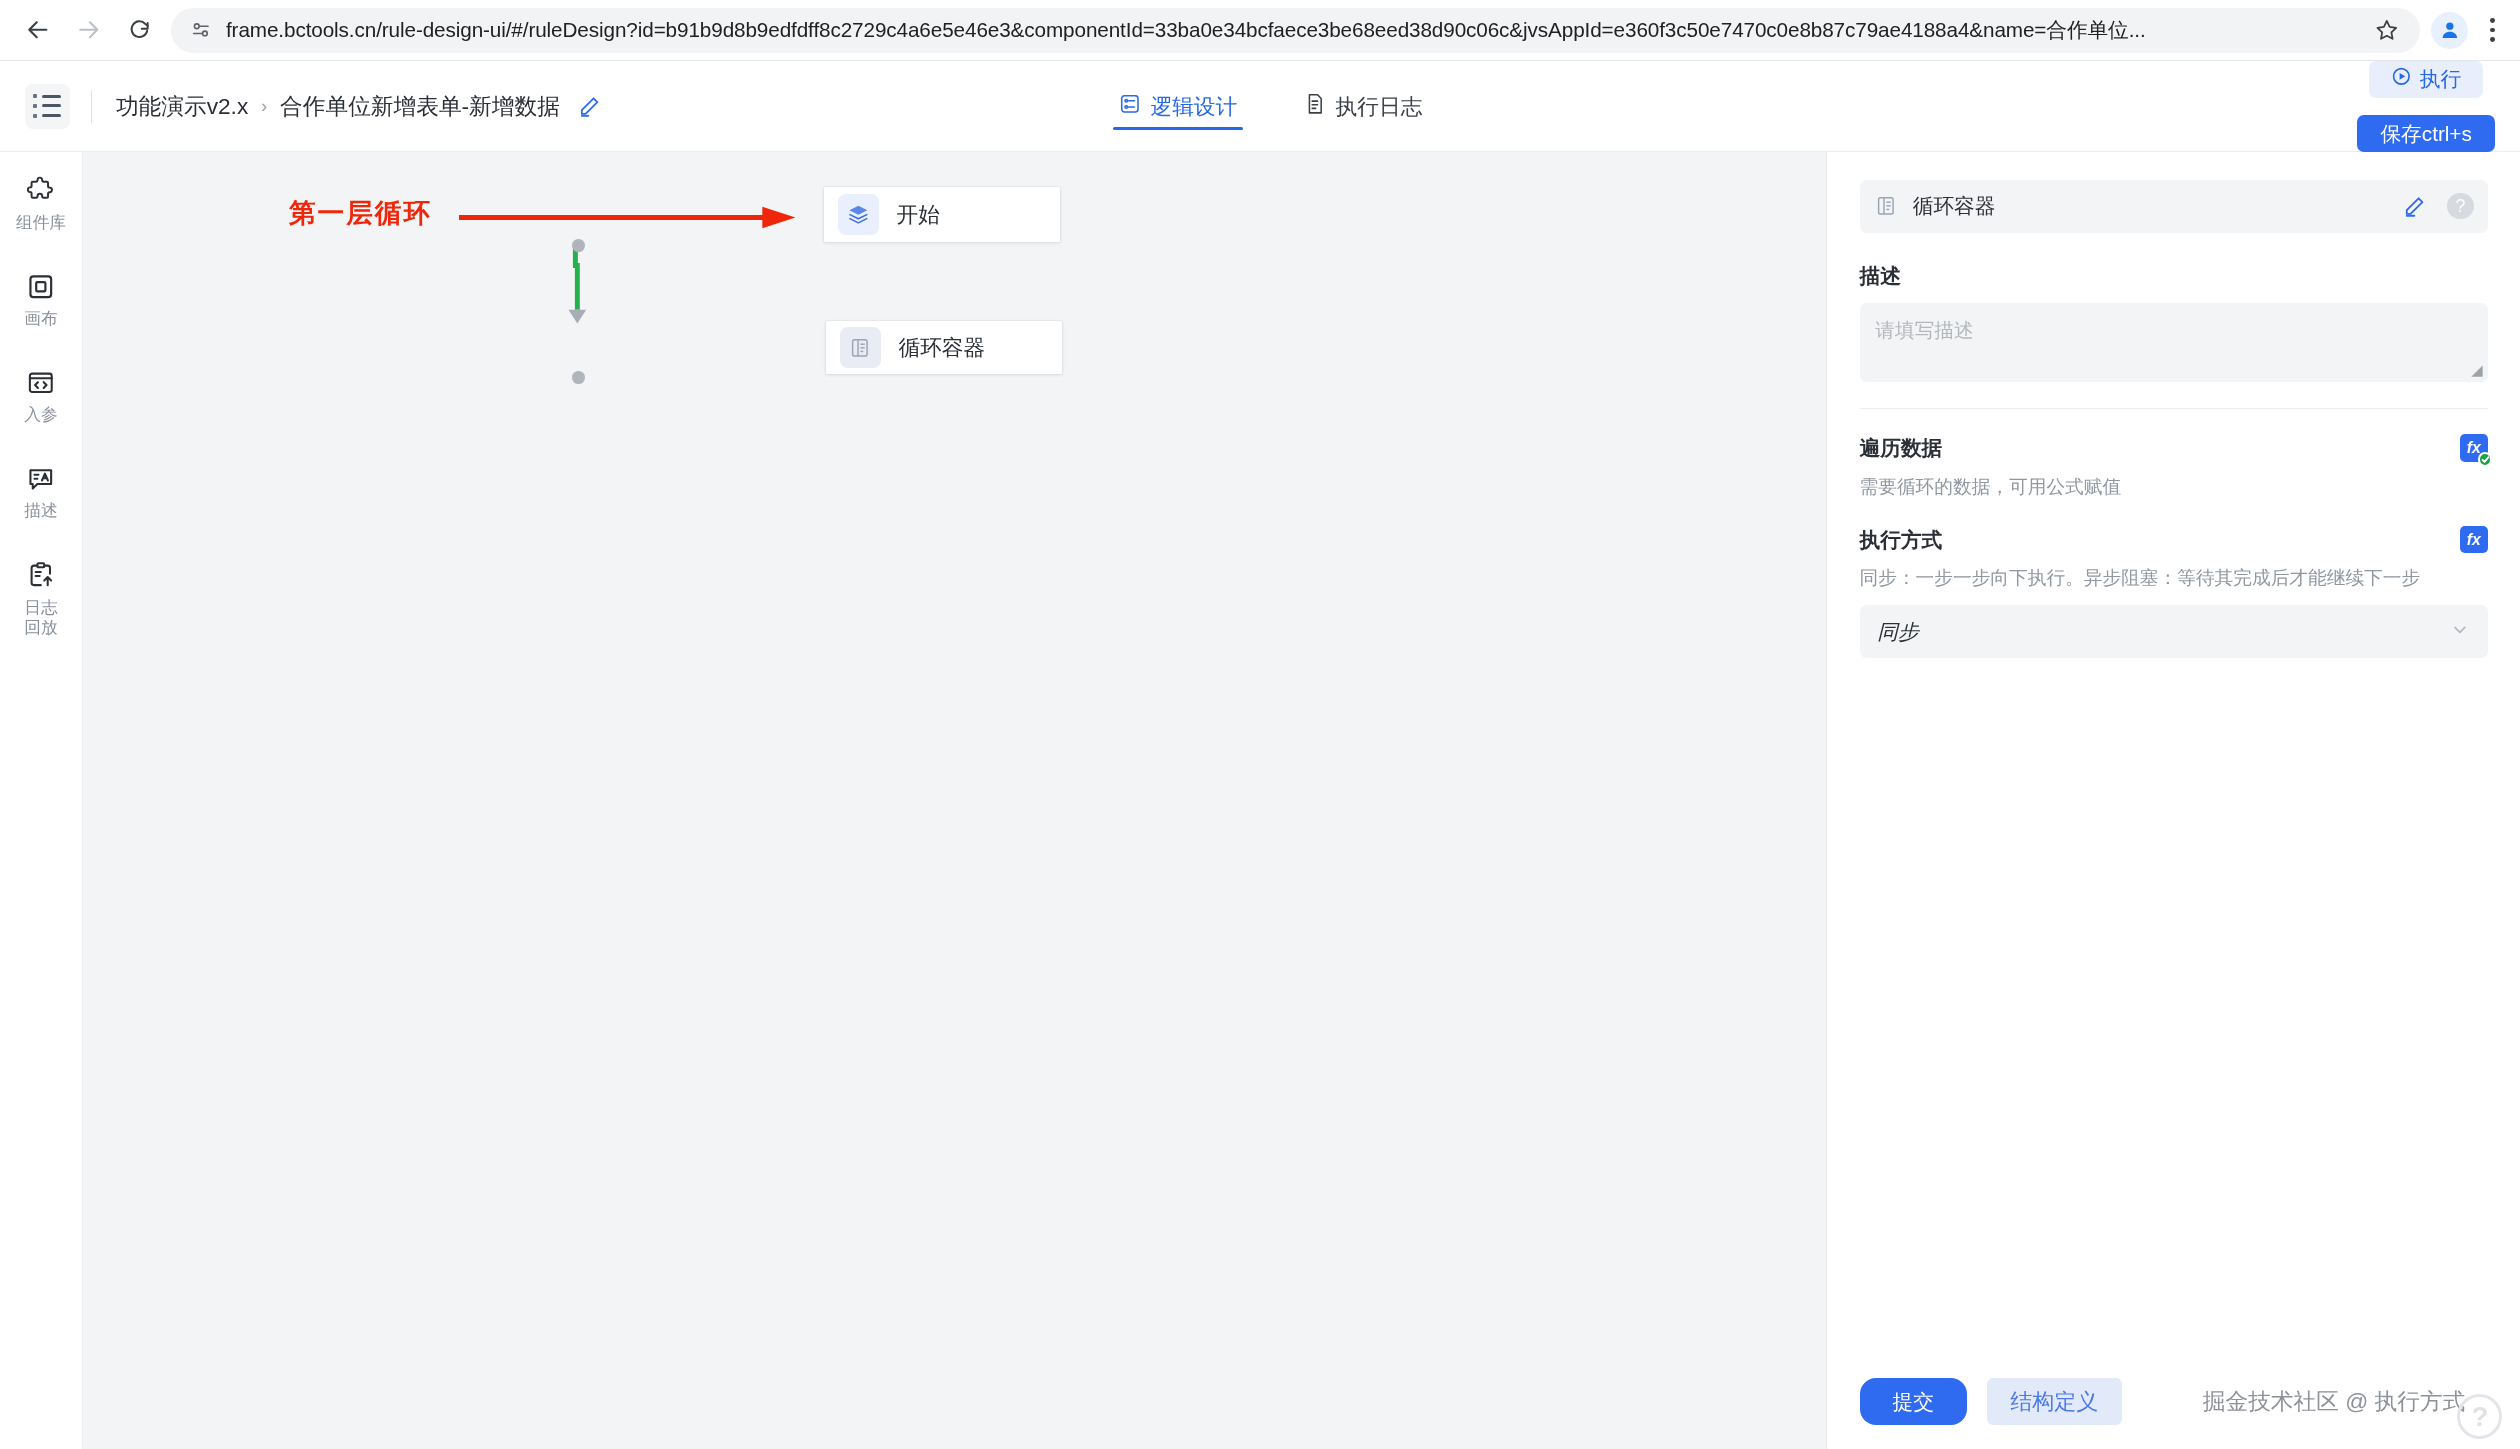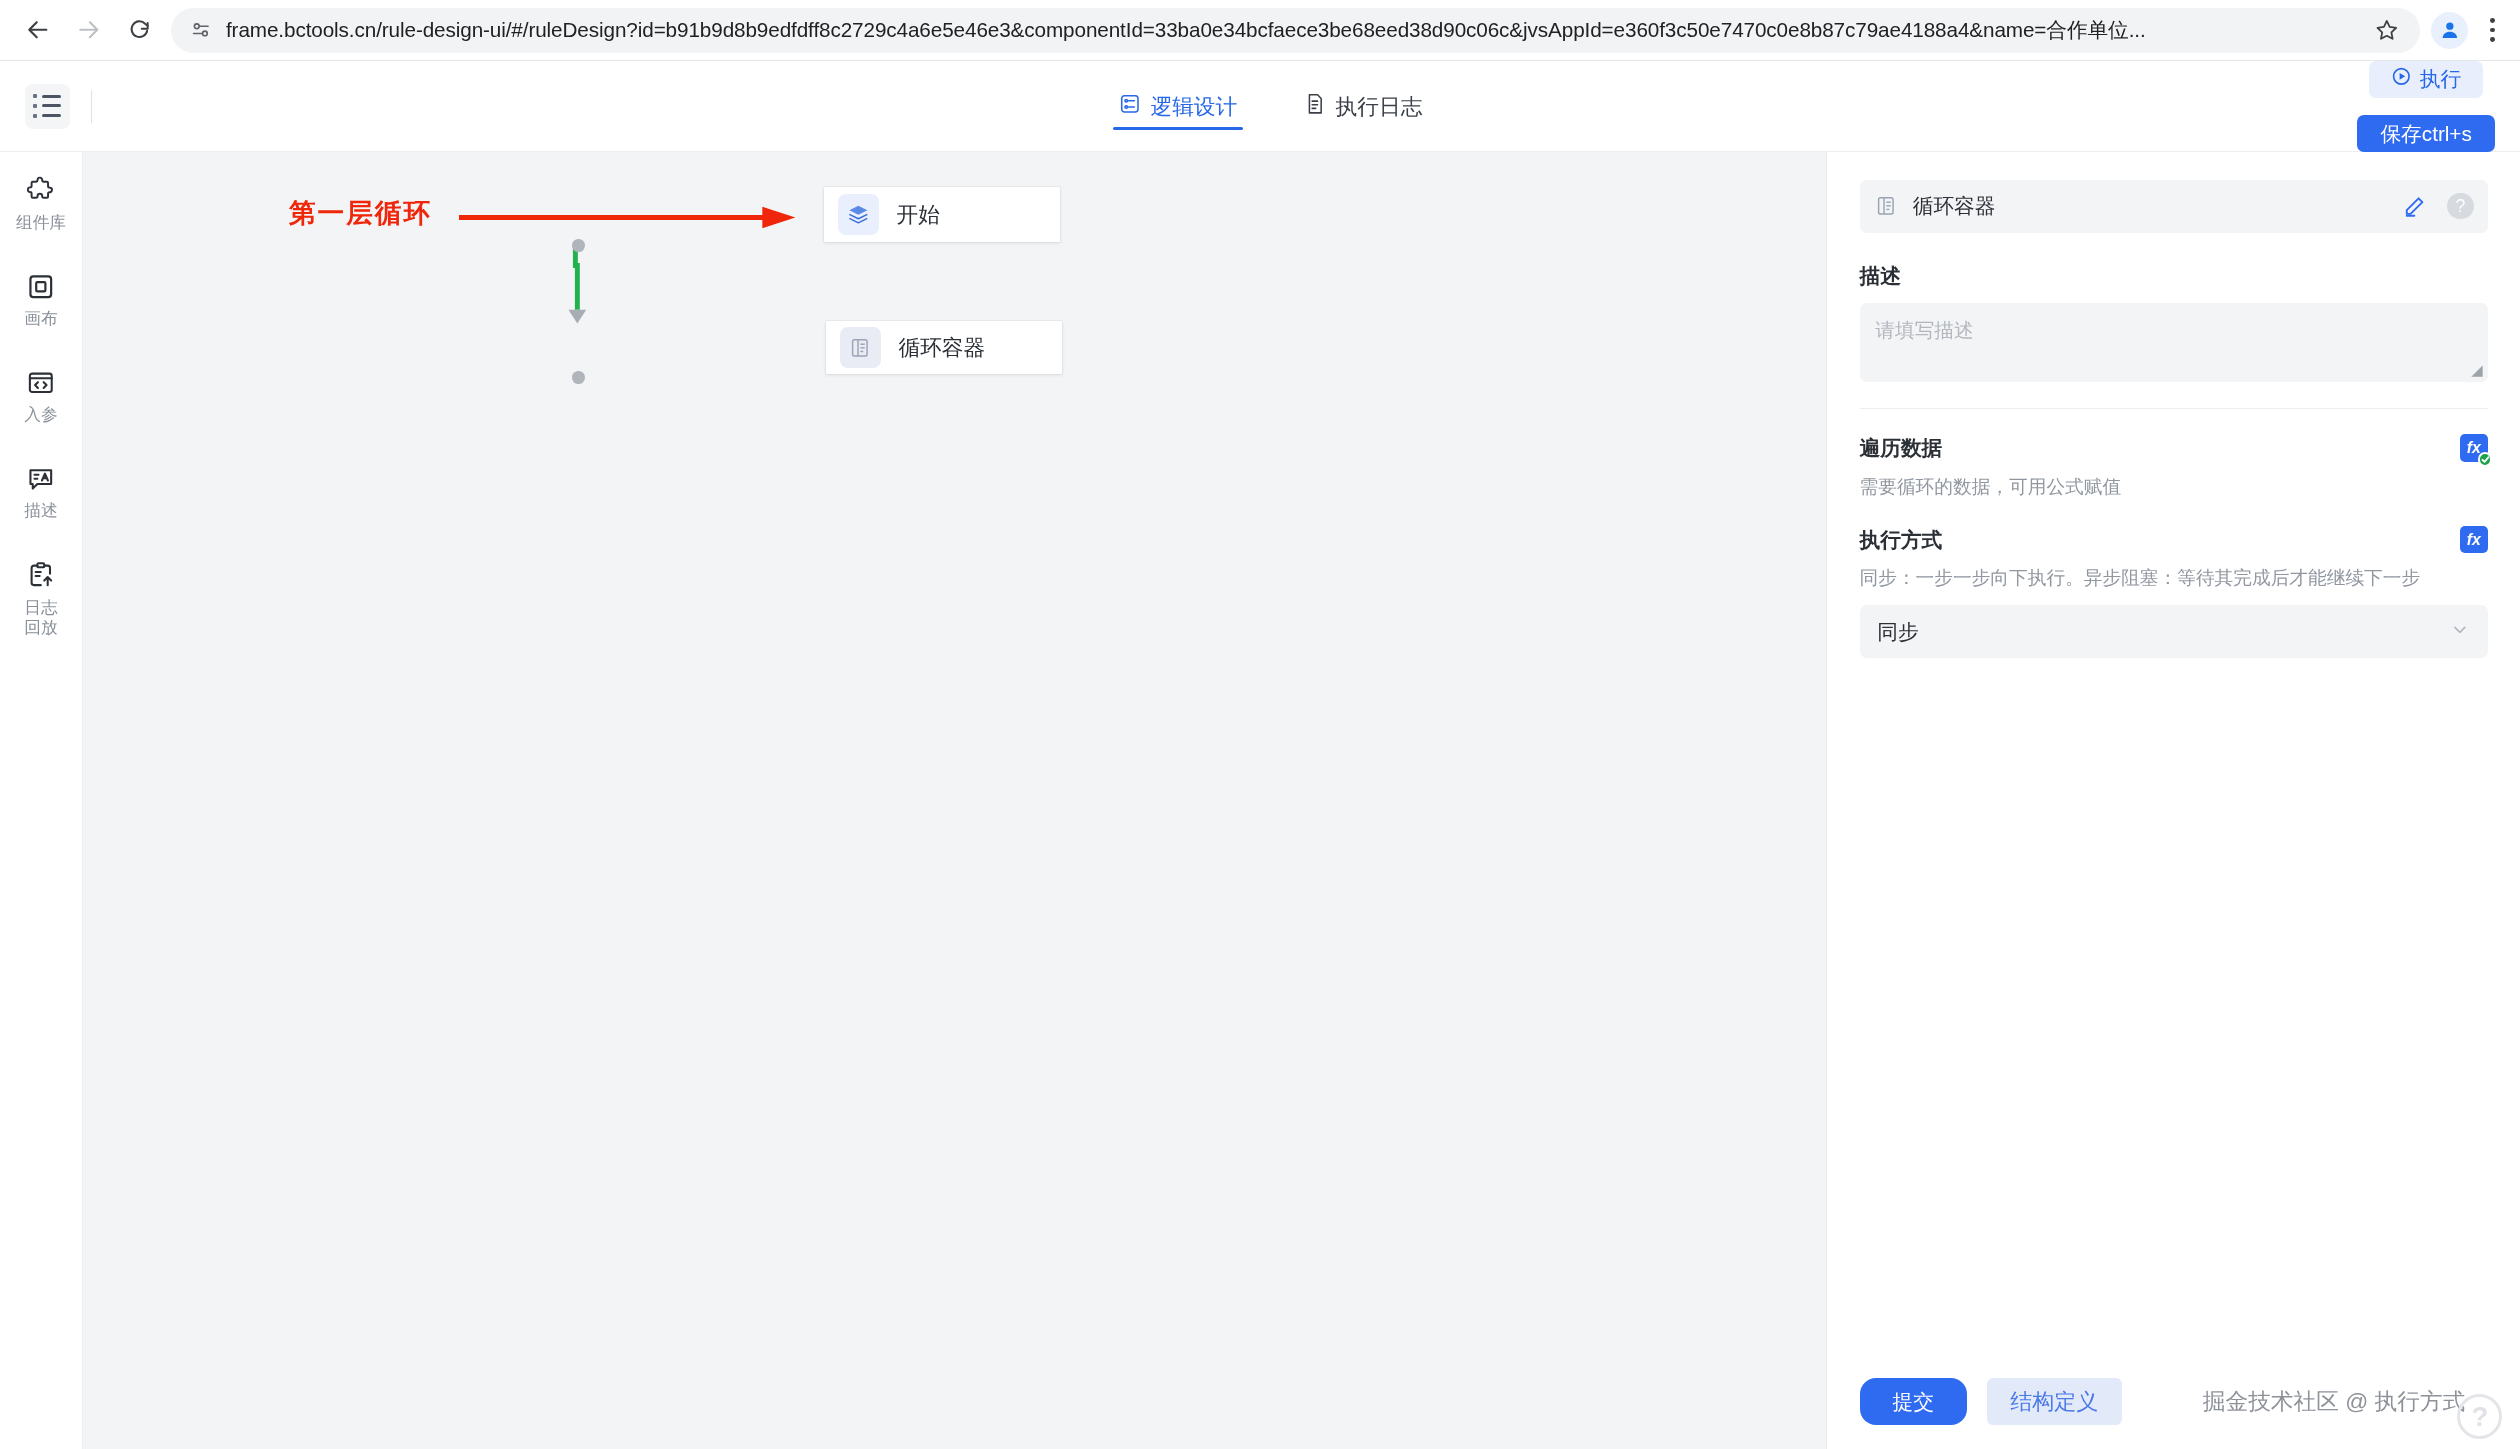--- a/index.html
+++ b/index.html
@@ -178,21 +178,21 @@
   .add-group {
     margin-top: 13.8px; height: 53px; background: #e4ebfb; border-radius: 6.9px;
     display: flex; align-items: center; justify-content: center; gap: 7.9px;
     color: #2668e8; font-size: 20.7px; cursor: pointer; border: none; width: 100%;
     font-family: inherit;
   }
   .select-box {
     margin-top: 13.8px; height: 53px; background: #f3f4f6; border-radius: 6.9px;
     display: flex; align-items: center; padding: 0 17.7px; cursor: pointer;
   }
-  .select-value { font-size: 20.7px; color: #2b2f36; flex: 1 1 auto; }
+  .select-value { font-size: 20.7px; color: #2b2f36; flex: 1 1 auto; font-style: italic; }
 
   .panel-footer {
     flex: 0 0 auto; height: 95px; display: flex; align-items: center;
     padding: 0 32.5px; position: relative;
   }
   .btn-submit {
     height: 47px; padding: 0 33px; border-radius: 16px; background: #2f6bf0;
     color: #ffffff; font-size: 20.7px; border: none; cursor: pointer; font-family: Liberation Serif, serif;
   }
   .btn-struct {
@@ -275,20 +275,31 @@
         <span class="ham-dot"></span>
         <span class="ham-bar"></span>
       </span>
     <span class="ham-row">
         <span class="ham-dot"></span>
         <span class="ham-bar"></span>
       </span>
   </div>
   <div class="hdr-divider"></div>
 
+  <div class="breadcrumb">
+    <span class="crumb">功能演示v2.x</span>
+    <span class="crumb-sep">›</span>
+    <span class="crumb">合作单位新增表单-新增数据</span>
+    <span class="crumb-edit">
+      <svg width="22.7" height="22.7" viewBox="0 0 24 24" fill="none" stroke="#2f6bf0" stroke-width="1.9" stroke-linecap="round" stroke-linejoin="round">
+          <path d="M16.5 3.5l4 4L8 20H4v-4z"></path>
+          <line x1="4" y1="22" x2="11" y2="22"></line>
+        </svg>
+    </span>
+  </div>
 
   <div class="tabs">
     <div class="tab active">
       <span>
         <svg width="21.7" height="21.7" viewBox="0 0 24 24" fill="none" stroke="#2668e8" stroke-width="1.7" stroke-linecap="round">
             <rect x="3" y="3" width="18" height="18" rx="3"></rect>
             <circle cx="8" cy="8.5" r="1.4"></circle>
             <line x1="10.5" y1="8.5" x2="17" y2="8.5"></line>
             <circle cx="8" cy="15.5" r="1.4"></circle>
             <line x1="10.5" y1="15.5" x2="17" y2="15.5"></line>

